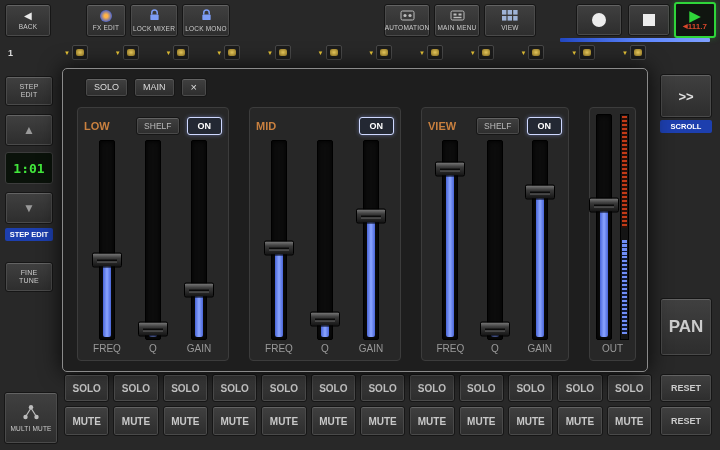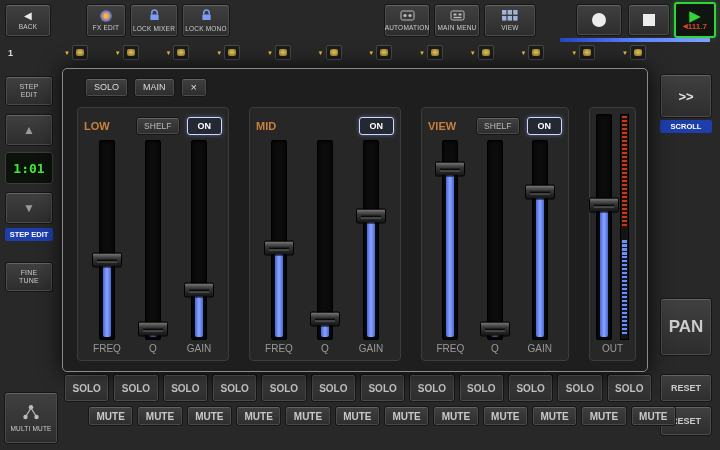--- a/index.html
+++ b/index.html
@@ -80,21 +80,21 @@
   .meter{position:relative;width:9px;background:#141414;border:1px solid #000;box-sizing:border-box;}
   .m-red{position:absolute;top:1px;left:1px;right:1px;
     background:repeating-linear-gradient(180deg,#c23a17 0 2.5px,#2c0f07 2.5px 4px);}
   .m-blue{position:absolute;bottom:5px;left:1px;right:1px;
     background:repeating-linear-gradient(180deg,#6f8df7 0 2.5px,#101a38 2.5px 4px);}
 
   
   .row{position:absolute;left:64px;width:588px;display:flex;gap:4px;}
   .bbtn{position:static;flex:1;font-size:10px;font-weight:bold;color:#c9c9c9;}
   .solo-row{top:374px;height:28px;}
-  .mute-row{top:406px;height:20px;margin-left:24px;}
+  .mute-row{top:406px;height:30px;}
 </style>
 </head>
 <body>
 
 <div class="screen">
 
   <div class="btn tbtn" style="left:5px;top:4px;width:46px;height:33px;">
     <span style="font-size:10px;color:#e8e8e8;">◀</span>
     <span>BACK</span>
   </div>

